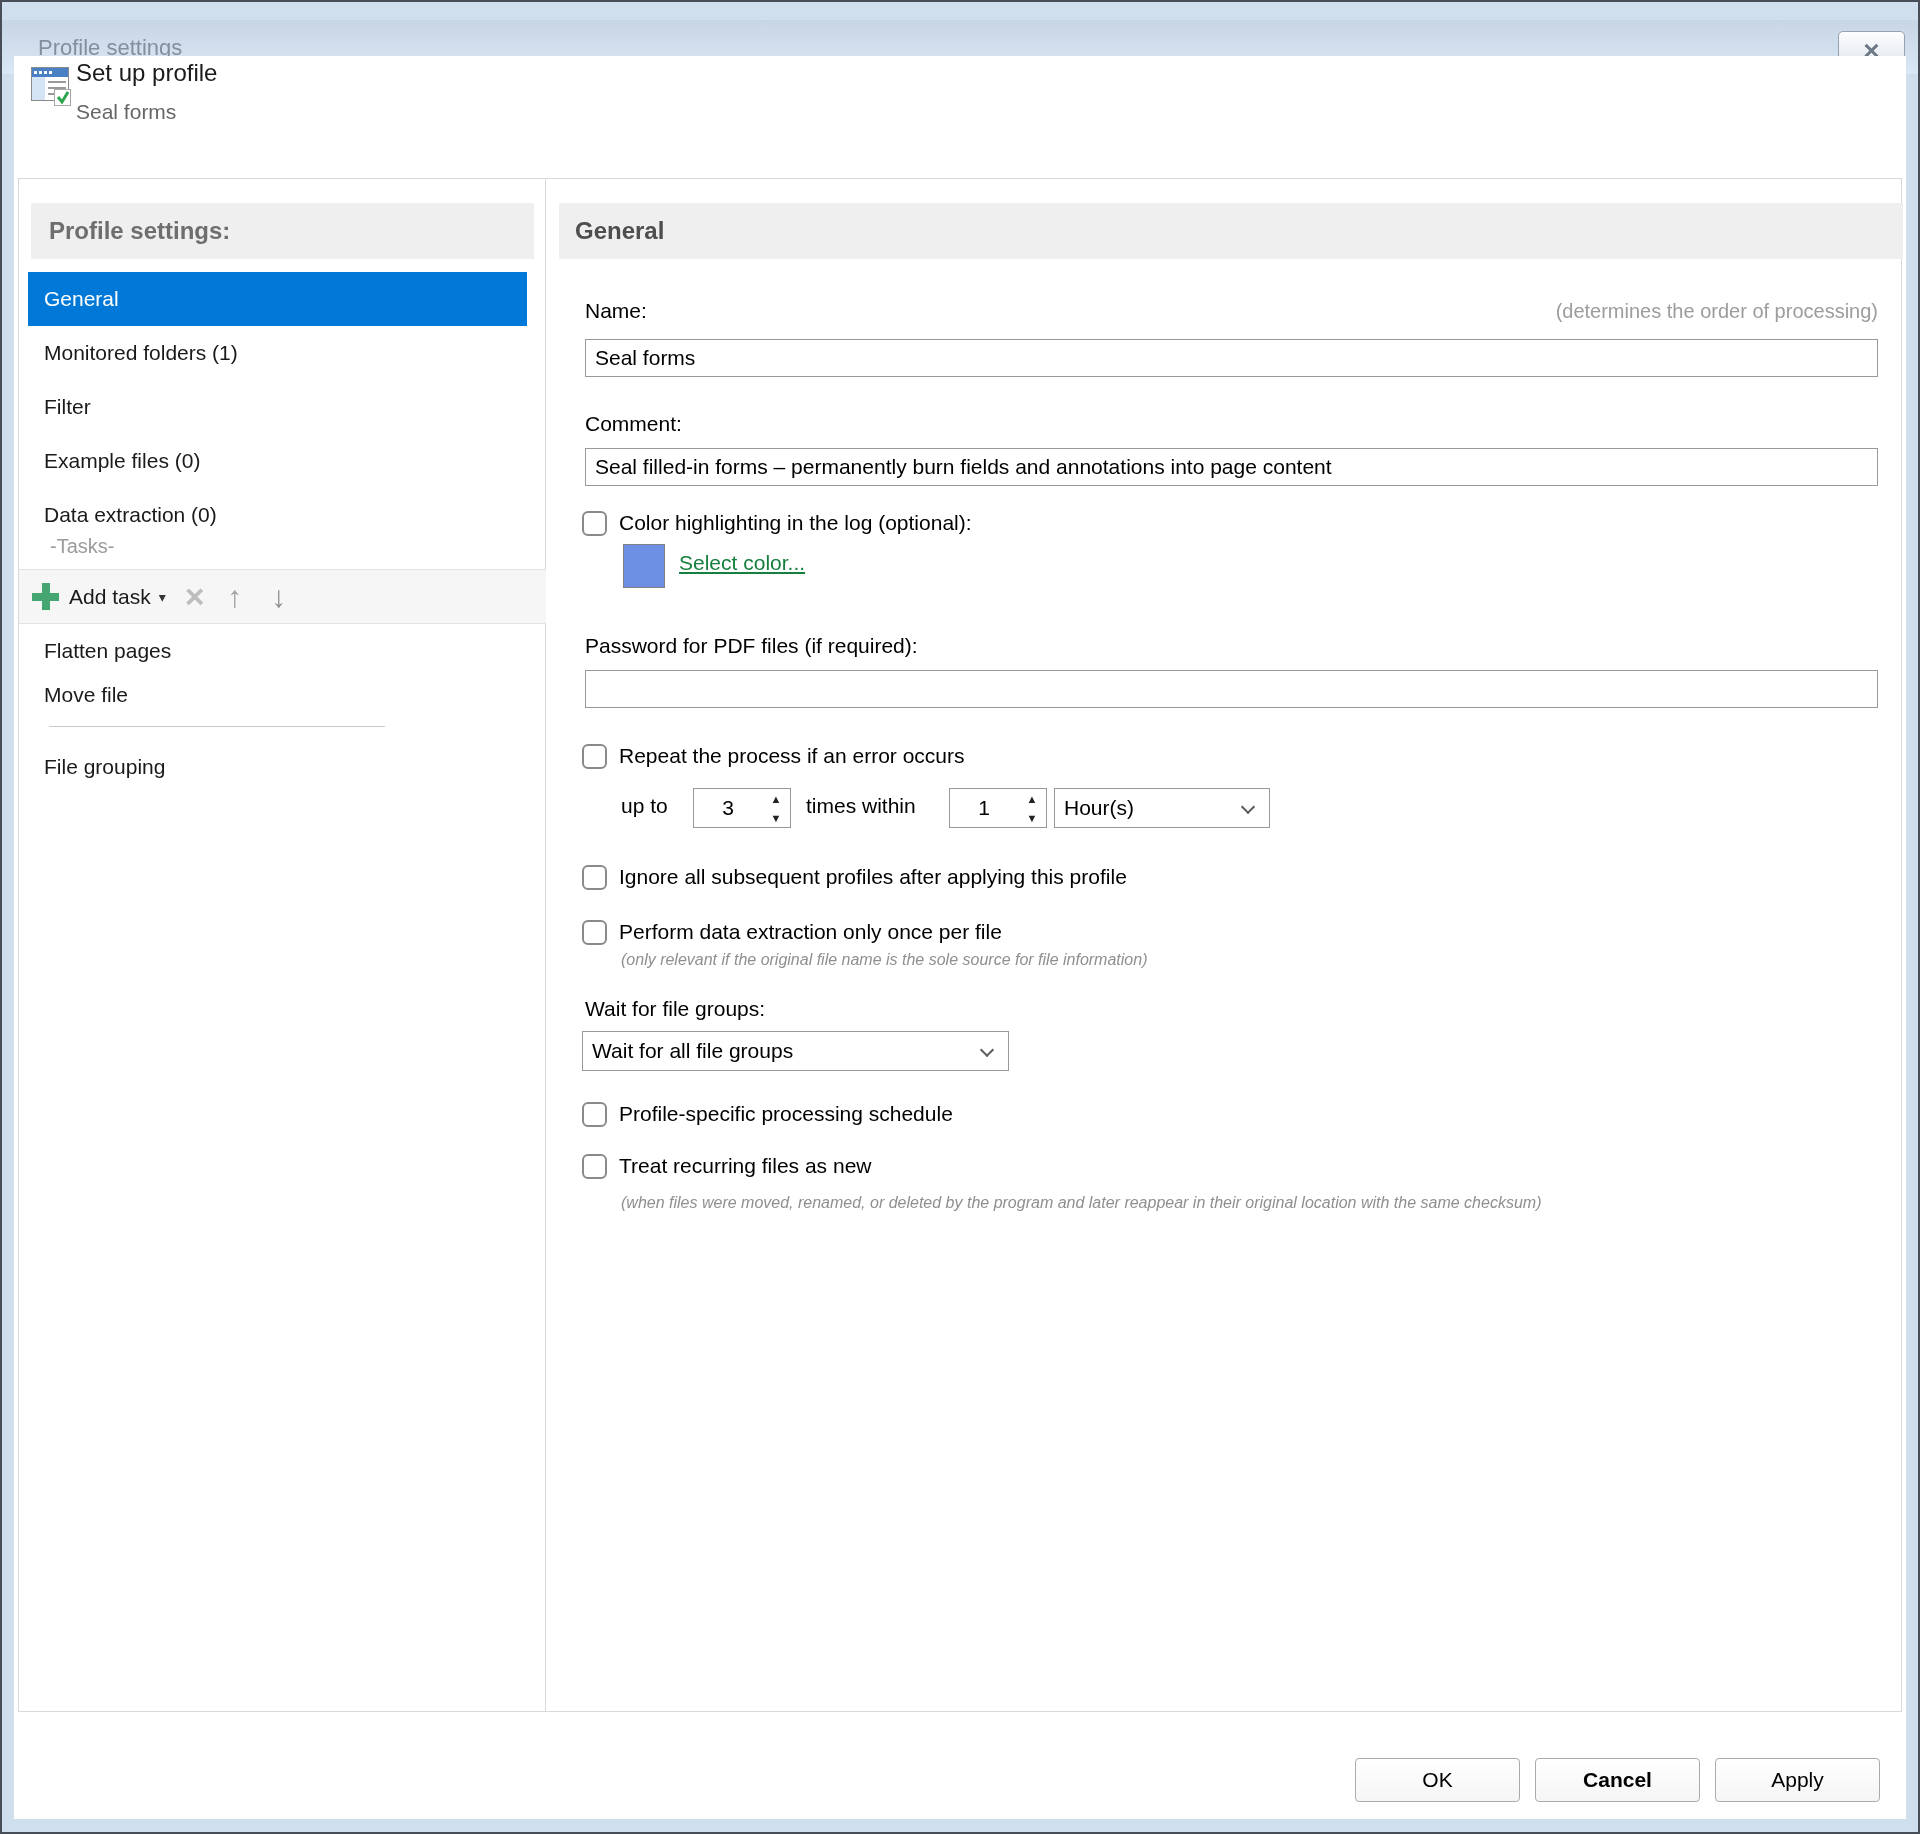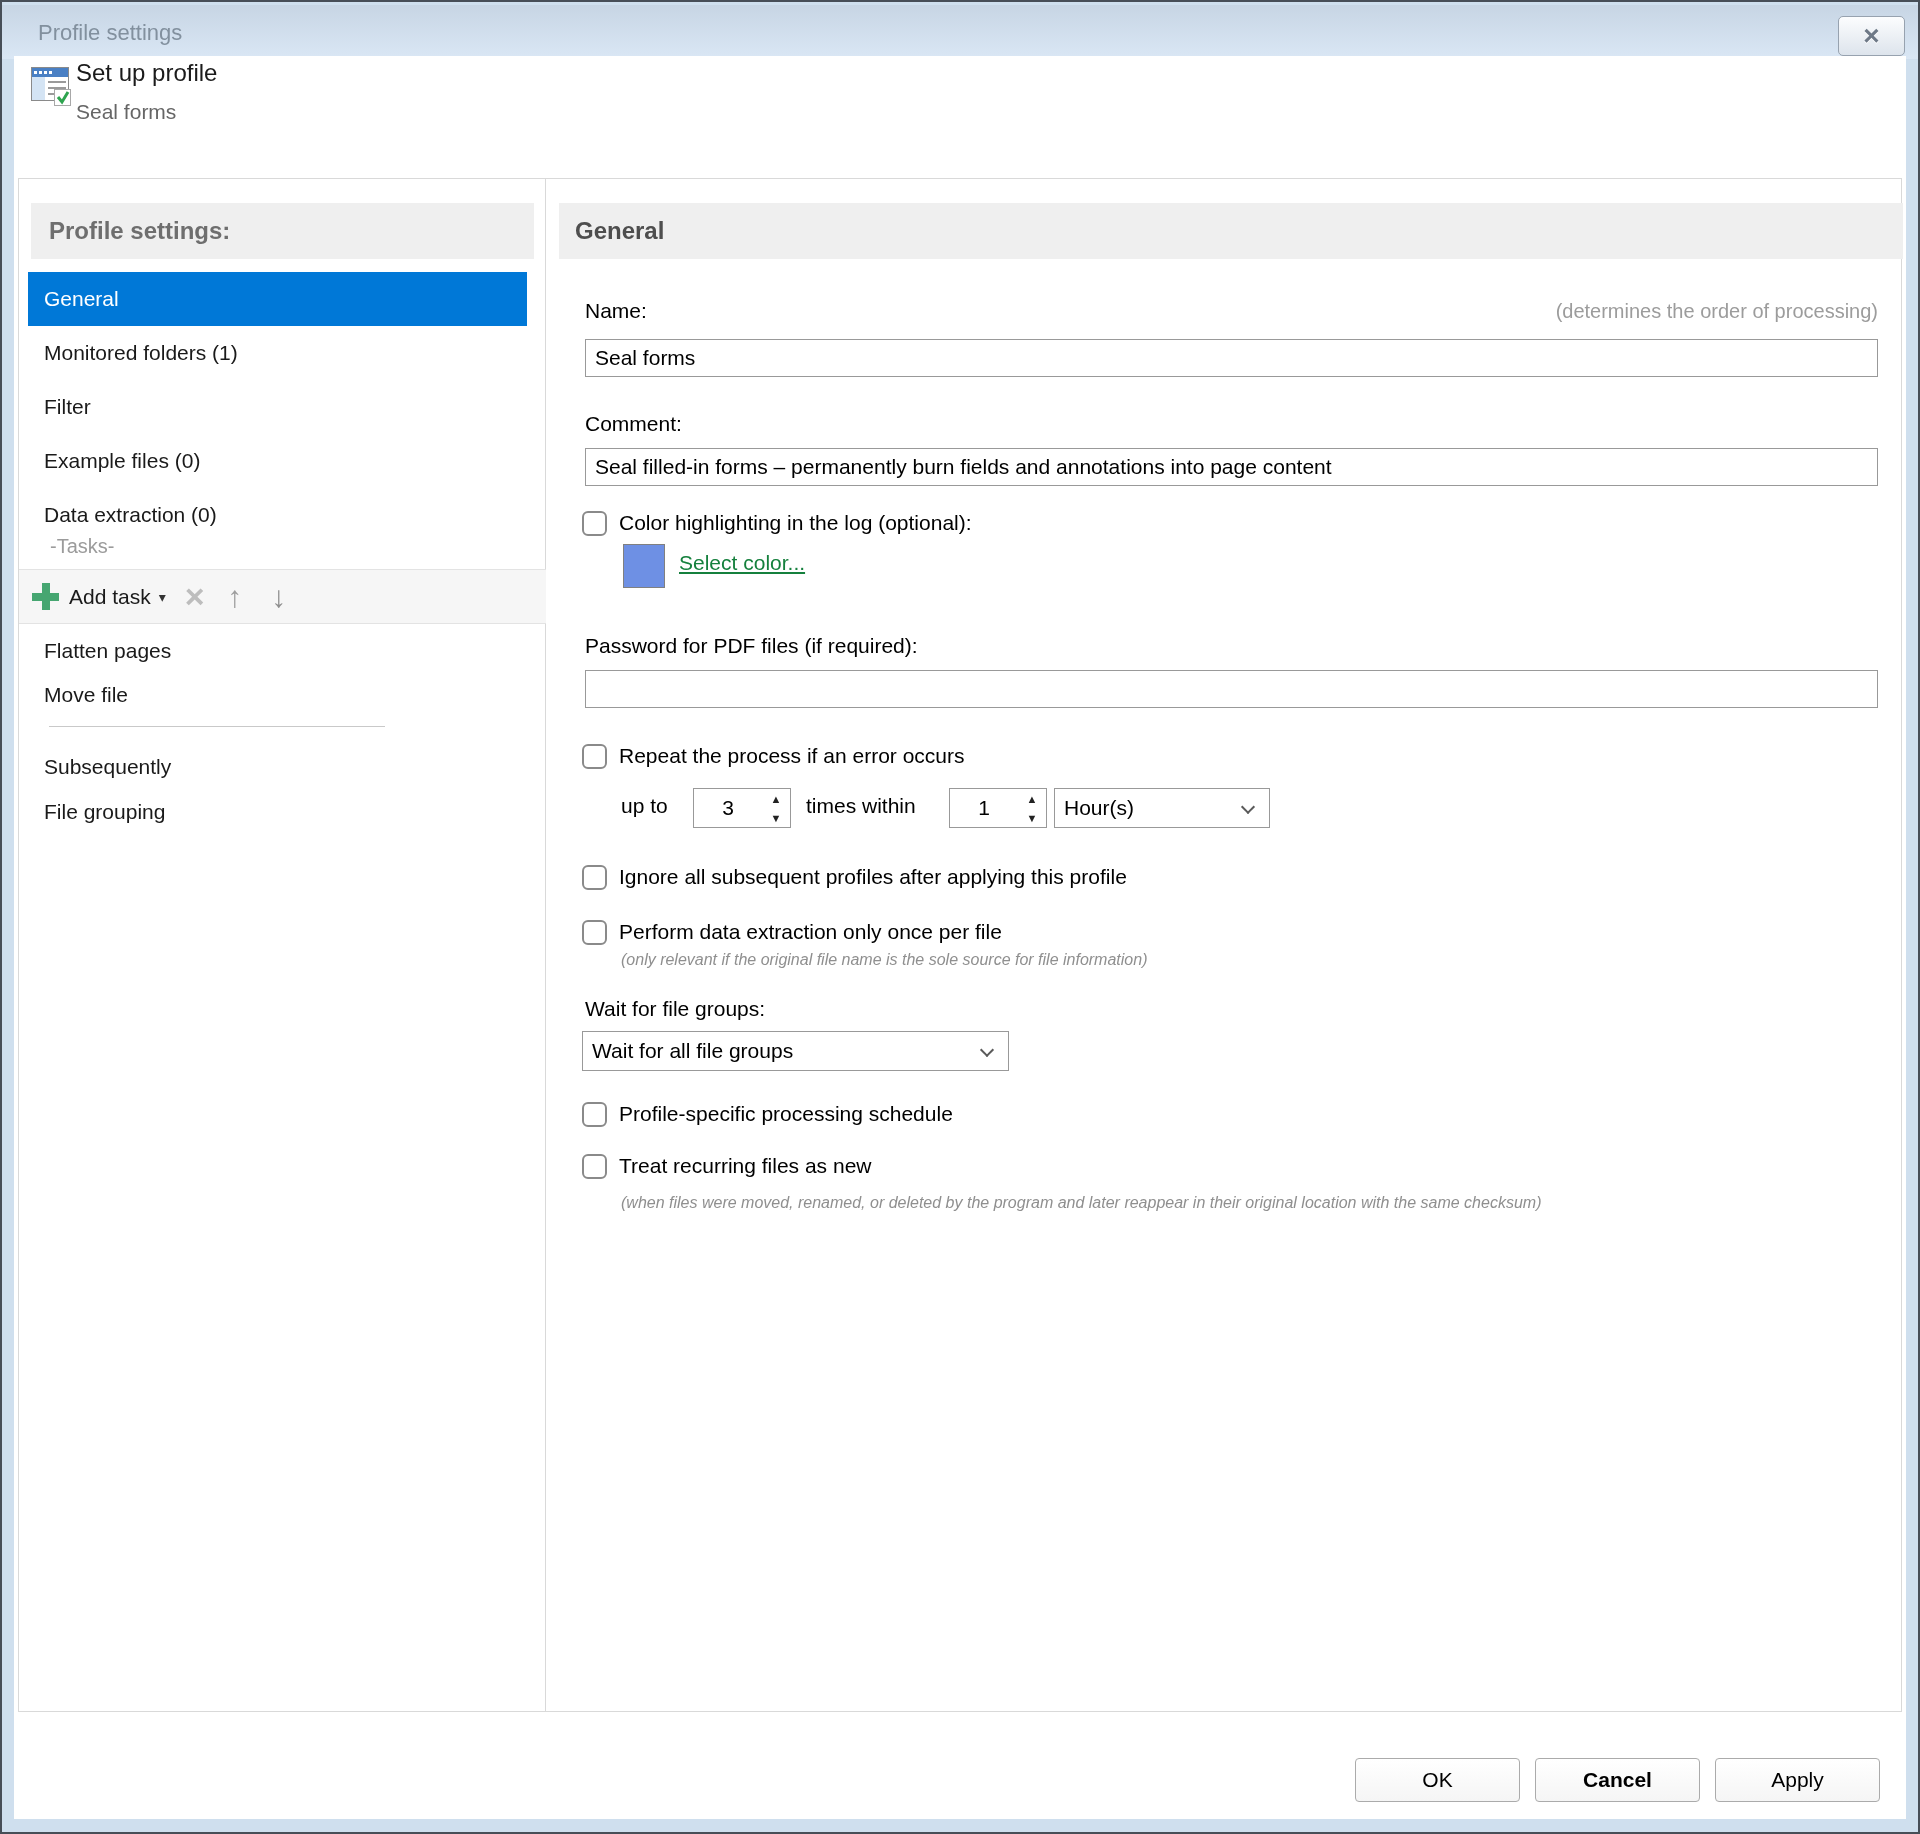--- a/index.html
+++ b/index.html
@@ -5,21 +5,21 @@
   * { margin:0; padding:0; box-sizing:border-box; }
   html,body { background:#eee; }
   body { font-family:"Liberation Sans","DejaVu Sans",sans-serif; }
 
   .window{
     position:relative; width:1920px; height:1834px;
     background:#cfdfee; border:2px solid #474e57; overflow:hidden;
   }
   
   .titlebar{
-    position:absolute; left:0; top:3px; right:0; height:54px;
+    position:absolute; left:0; top:18px; right:0; height:54px;
     background:linear-gradient(#c7d5e4,#dae7f5);
   }
   .titlebar-text{
     position:absolute; left:36px; top:0; height:54px; line-height:56px;
     font-size:22px; color:#82909e;
   }
   .close-btn{
     position:absolute; right:13px; top:11px; width:67px; height:40px;
     background:linear-gradient(#fcfdfe,#dde4ec);
     border:1px solid #97a2af; border-radius:5px;
@@ -229,21 +229,20 @@
         </div>
 
         <div class="sb-tasklist">
           <div class="sb-task">Flatten pages</div>
           <div class="sb-task">Move file</div>
         </div>
 
         <div class="sb-divider"></div>
 
         <div class="sb-afterlist">
-          <div class="sb-after">Subsequently</div>
           <div class="sb-after">File grouping</div>
         </div>
       </div>
 
       <div class="main">
         <div class="main-head">General</div>
 
         <div class="row-name">
           <span class="lbl">Name:</span>
           <span class="hint">(determines the order of processing)</span>

